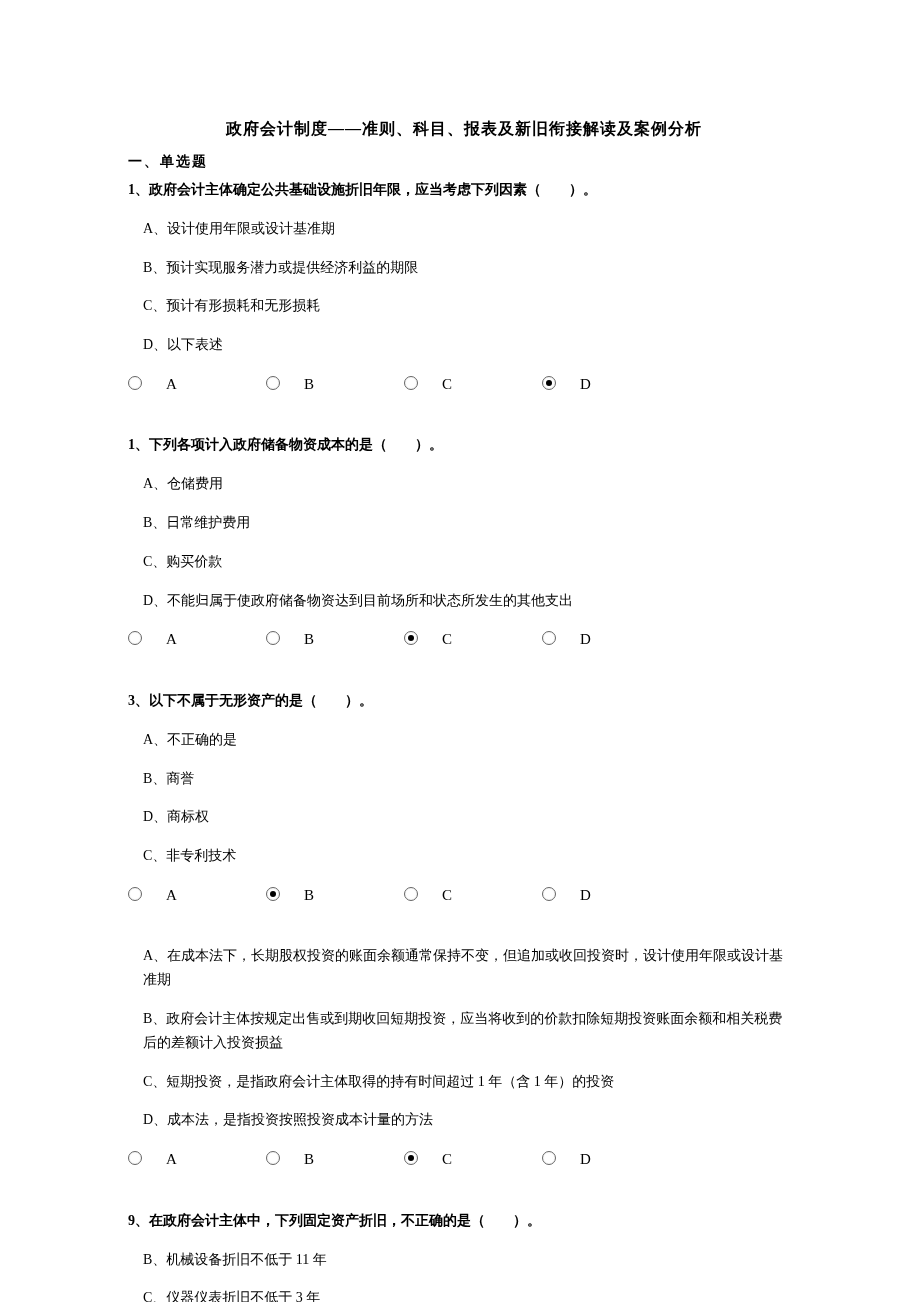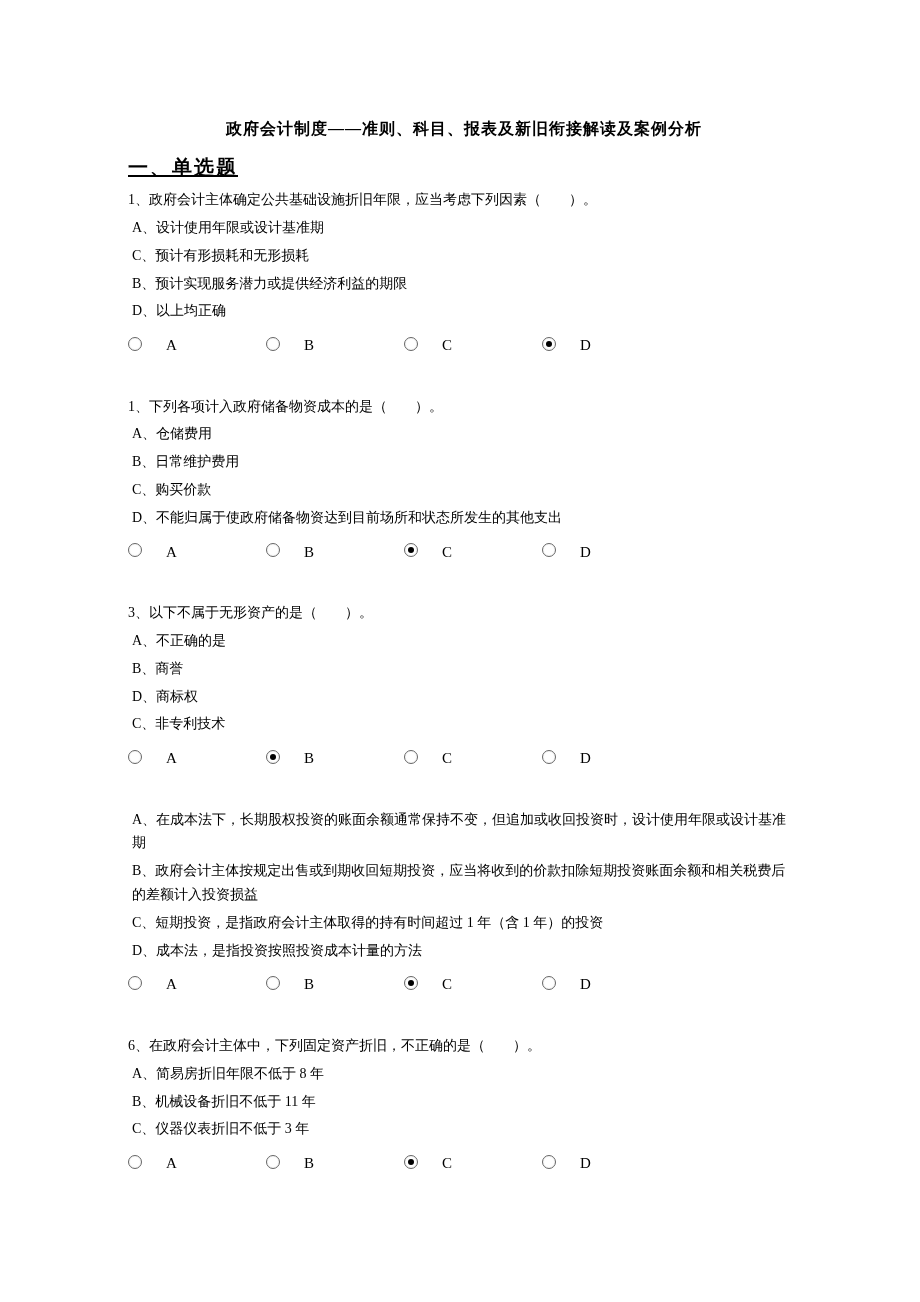--- a/index.html
+++ b/index.html
@@ -20,33 +20,33 @@
     }
     .title {
       text-align: center;
       font-weight: bold;
       font-size: 16px;
       margin-bottom: 8px;
       letter-spacing: 1px;
     }
     .section-heading {
       font-weight: bold;
-      font-size: 20px;
+      font-size: 14px;
       margin: 0 0 4px 0;
       letter-spacing: 2px;
-      text-decoration: underline;
     }
     .question-block {
       margin-bottom: 36px;
     }
     .q-stem {
       margin: 0;
+      font-weight: bold;
     }
     .q-option-line {
-      margin: 4px;
+      margin: 15px;
     }
     .radio-row {
       display: flex;
       align-items: center;
       margin-top: 10px;
     }
     .radio-cell {
       display: flex;
       align-items: center;
       width: 138px;
@@ -86,23 +86,23 @@
 <body>
 
 <div class="page">
 
   <div class="title">政府会计制度——准则、科目、报表及新旧衔接解读及案例分析</div>
   <div class="section-heading">一、单选题</div>
 
   <div class="question-block">
     <p class="q-stem">1、政府会计主体确定公共基础设施折旧年限，应当考虑下列因素（　　）。</p>
     <p class="q-option-line">A、设计使用年限或设计基准期</p>
+    <p class="q-option-line">B、预计实现服务潜力或提供经济利益的期限</p>
     <p class="q-option-line">C、预计有形损耗和无形损耗</p>
-    <p class="q-option-line">B、预计实现服务潜力或提供经济利益的期限</p>
-    <p class="q-option-line">D、以上均正确</p>
+    <p class="q-option-line">D、以下表述</p>
     <div class="radio-row">
       <div class="radio-cell">
         <span class="radio-outer"></span>
         <span class="radio-label">A</span>
       </div>
       <div class="radio-cell">
         <span class="radio-outer"></span>
         <span class="radio-label">B</span>
       </div>
       <div class="radio-cell">
@@ -187,22 +187,21 @@
         <span class="radio-label">C</span>
       </div>
       <div class="radio-cell">
         <span class="radio-outer"></span>
         <span class="radio-label">D</span>
       </div>
     </div>
   </div>
 
   <div class="question-block">
-    <p class="q-stem">6、在政府会计主体中，下列固定资产折旧，不正确的是（　　）。</p>
-    <p class="q-option-line">A、简易房折旧年限不低于 8 年</p>
+    <p class="q-stem">9、在政府会计主体中，下列固定资产折旧，不正确的是（　　）。</p>
     <p class="q-option-line">B、机械设备折旧不低于 11 年</p>
     <p class="q-option-line">C、仪器仪表折旧不低于 3 年</p>
     <div class="radio-row">
       <div class="radio-cell">
         <span class="radio-outer"></span>
         <span class="radio-label">A</span>
       </div>
       <div class="radio-cell">
         <span class="radio-outer"></span>
         <span class="radio-label">B</span>

